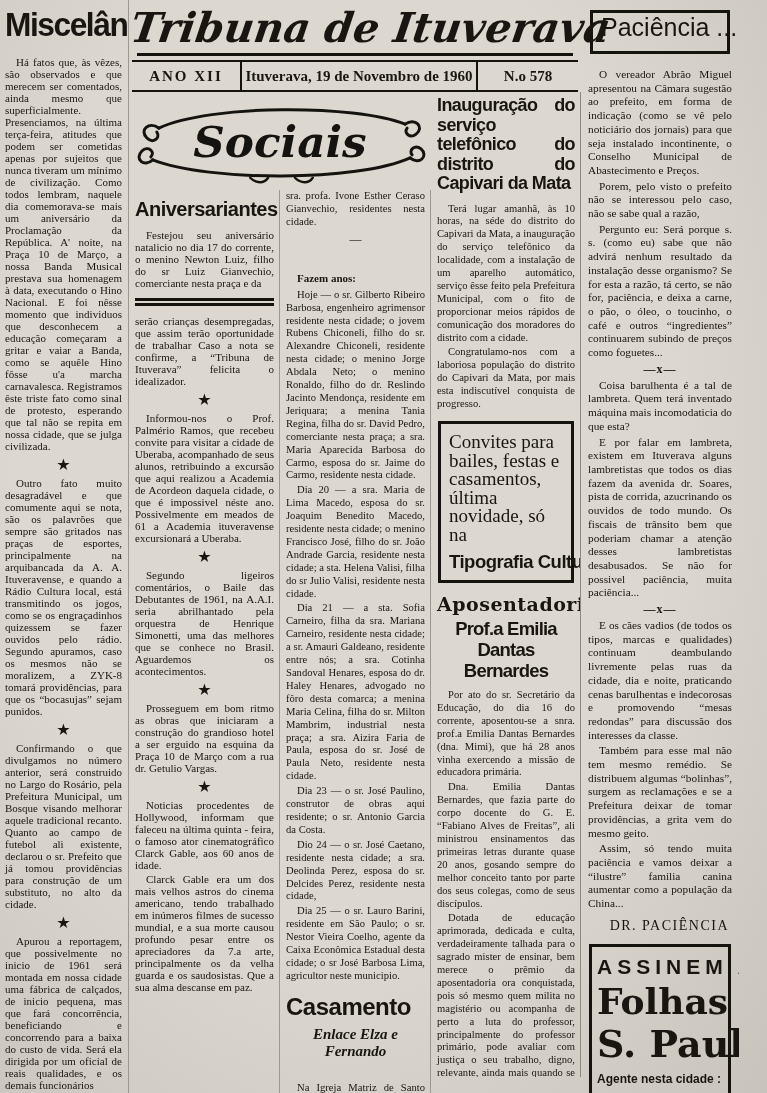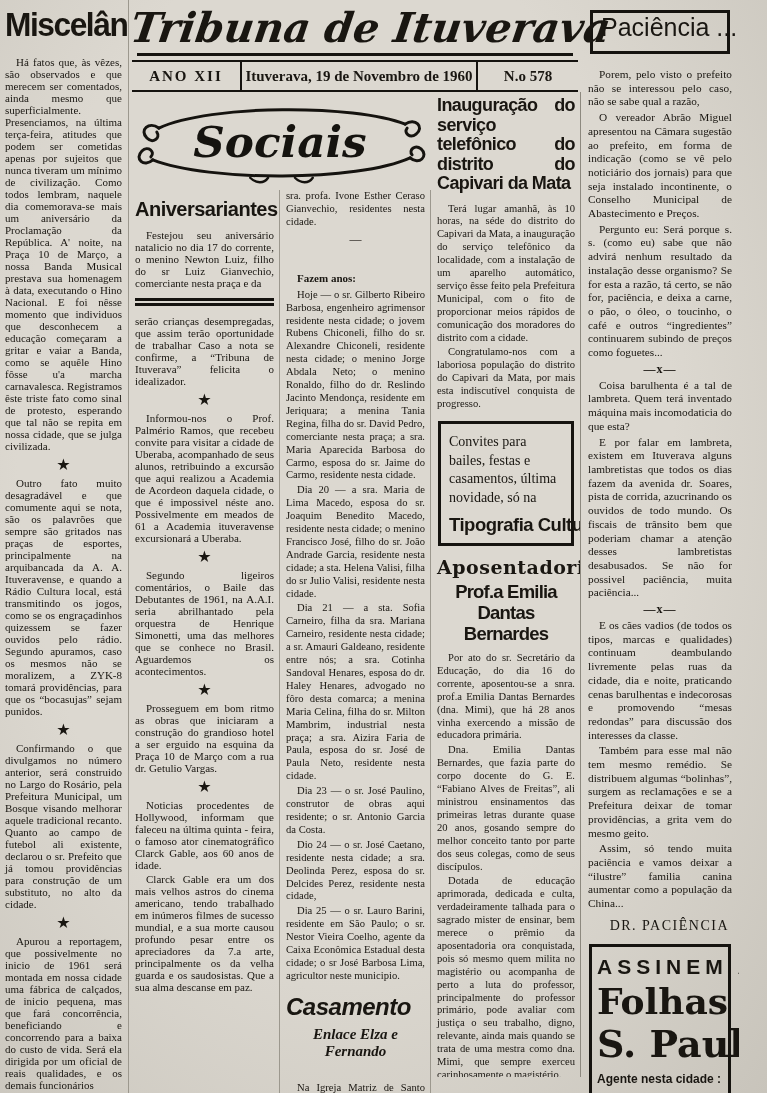--- a/index.html
+++ b/index.html
@@ -34,21 +34,21 @@
   .xdiv { text-align: center; font-size: 12px; letter-spacing: 1px; margin: 2px 0; font-weight: bold; }
 
   
   .miscelanea-title {
     font-family: "Liberation Sans", sans-serif; font-weight: bold;
     font-size: 33px; letter-spacing: -1.5px; margin: 2px 0 12px;
     transform: scaleX(0.96); transform-origin: left center; white-space: nowrap;
   }
   .aniv-title { font-family: "Liberation Sans", sans-serif; font-weight: bold; font-size: 20px; margin: 8px 0 8px; letter-spacing: -0.5px; }
   .inaug-title { font-family: "Liberation Sans", sans-serif; font-weight: bold; font-size: 18px; line-height: 19.5px; letter-spacing: -0.6px; margin: 2px 0 9px; text-align: justify; }
-  .casamento-title { font-family: "Liberation Sans", sans-serif; font-weight: bold; font-size: 24px; letter-spacing: -0.5px; margin: 10px 0 5px; font-style: italic; }
+  .casamento-title { font-family: "Liberation Sans", sans-serif; font-weight: bold; font-size: 24px; letter-spacing: -0.5px; margin: 10px 0 5px; }
   .casamento-sub { font-style: italic; font-weight: bold; font-size: 15px; text-align: center; margin: 2px 0 22px; }
   .fa-label { font-weight: bold; font-size: 11px; margin: 25px 0 5px; text-indent: 11px; }
   .apos-kicker { font-family: "DejaVu Serif", serif; font-weight: bold; font-size: 19px; margin: 8px 0 3px; letter-spacing: 0.5px; }
   .apos-title { font-family: "Liberation Sans", sans-serif; font-weight: bold; font-size: 18.5px; line-height: 21px; letter-spacing: -0.8px; text-align: center; margin: 0 0 8px; }
 
   
   .masthead { padding: 4px 2px 0; }
   .mast-title {
     font-family: "DejaVu Serif", serif; font-style: italic; font-weight: bold;
     font-size: 41px; text-align: center; transform: skewX(-8deg); white-space: nowrap;
@@ -64,21 +64,21 @@
   .eb-right { width: 102px; text-align: center; border-left: 2px solid #15130f; }
 
   
   .sociais-banner { padding: 8px 2px 2px; }
 
   .double-rule { height: 8px; border-top: 3px solid #15130f; border-bottom: 3px solid #15130f; margin: 9px 0 9px; }
 
   
   .ad-box { border: 3px solid #15130f; margin: 10px 1px; }
   .tipografia { padding: 9px 6px 7px 8px; }
-  .tip-line { font-size: 14px; line-height: 18.5px; }
+  .tip-line { font-size: 19px; line-height: 18.5px; }
   .tip-name { font-family: "Liberation Sans", sans-serif; font-weight: bold; font-size: 18.5px; letter-spacing: -0.5px; margin-top: 7px; text-align: center; white-space: nowrap; }
 
   .paciencia-box {
     border: 3px solid #15130f; margin: 8px 2px 14px; padding: 0 8px 9px;
     font-family: "Liberation Sans", sans-serif; font-size: 25px; text-align: center; white-space: nowrap;
   }
   .signature { text-align: right; font-size: 14px; letter-spacing: 1.5px; margin: 7px 3px 10px 0; }
 
   .folhas { padding: 8px 5px 7px; text-align: center; }
   .f-line1 { font-family: "Liberation Sans", sans-serif; font-weight: bold; font-size: 21px; letter-spacing: 5px; white-space: nowrap; }
@@ -184,22 +184,22 @@
         <p class="bt ind">Dotada de educação aprimorada, dedicada e culta, verdadeiramente talhada para o sagrado mister de ensinar, bem merece o prêmio da aposentadoria ora conquistada, pois só mesmo quem milita no magistério ou acompanha de perto a luta do professor, principalmente do professor primário, pode avaliar com justiça o seu trabalho, digno, relevante, ainda mais quando se trata de uma mestra como dna. Mimi, que sempre exerceu carinhosamente o magistério.</p>
 
       </div>
     </div>
   </div>
 
   <div class="col col5">
     <div class="paciencia-box">
       <span>Paciência ...</span>
     </div>
+    <p class="bt ind">O vereador Abrão Miguel apresentou na Câmara sugestão ao prefeito, em forma de indicação (como se vê pelo noticiário dos jornais) para que seja instalado incontinente, o Conselho Municipal de Abastecimento e Preços.</p>
     <p class="bt ind">Porem, pelo visto o prefeito não se interessou pelo caso, não se sabe qual a razão,</p>
-    <p class="bt ind">O vereador Abrão Miguel apresentou na Câmara sugestão ao prefeito, em forma de indicação (como se vê pelo noticiário dos jornais) para que seja instalado incontinente, o Conselho Municipal de Abastecimento e Preços.</p>
     <p class="bt ind">Pergunto eu: Será porque s. s. (como eu) sabe que não advirá nenhum resultado da instalação desse organismo? Se for esta a razão, tá certo, se não for, paciência, e deixa a carne, o pão, o óleo, o toucinho, o café e outros “ingredientes” continuarem subindo de preços como foguetes...</p>
     <div class="xdiv">—x—</div>
     <p class="bt ind">Coisa barulhenta é a tal de lambreta. Quem terá inventado máquina mais incomodaticia do que esta?</p>
     <p class="bt ind">E por falar em lambreta, existem em Ituverava alguns lambretistas que todos os dias fazem da avenida dr. Soares, pista de corrida, azucrinando os ouvidos de todo mundo. Os fiscais de trânsito bem que poderiam chamar a atenção desses lambretistas desabusados. Se não for possivel paciência, muita paciência...</p>
     <div class="xdiv">—x—</div>
     <p class="bt ind">E os cães vadios (de todos os tipos, marcas e qualidades) continuam deambulando livremente pelas ruas da cidade, dia e noite, praticando cenas barulhentas e indecorosas e promovendo “mesas redondas” para discussão dos interesses da classe.</p>
     <p class="bt ind">Também para esse mal não tem mesmo remédio. Se distribuem algumas “bolinhas”, surgem as reclamações e se a Prefeitura deixar de tomar providências, a grita vem do mesmo geito.</p>
     <p class="bt ind">Assim, só tendo muita paciência e vamos deixar a “ilustre” familia canina aumentar como a população da China...</p>
     <div class="signature">DR. PACIÊNCIA</div>
     <div class="ad-box folhas">

